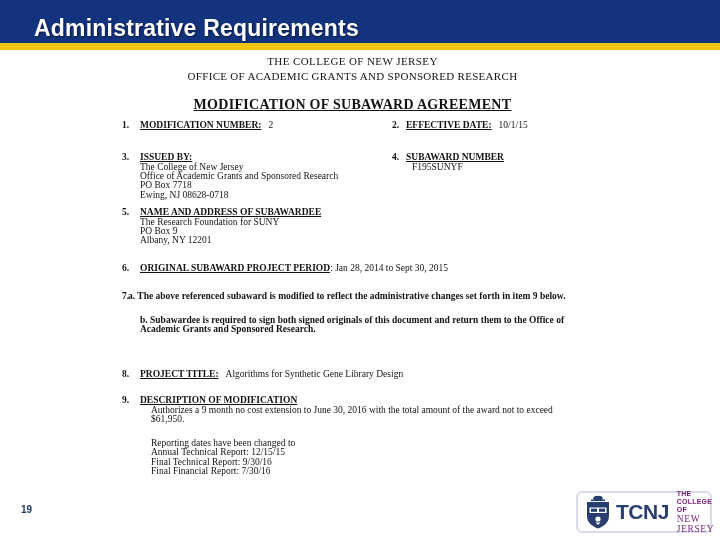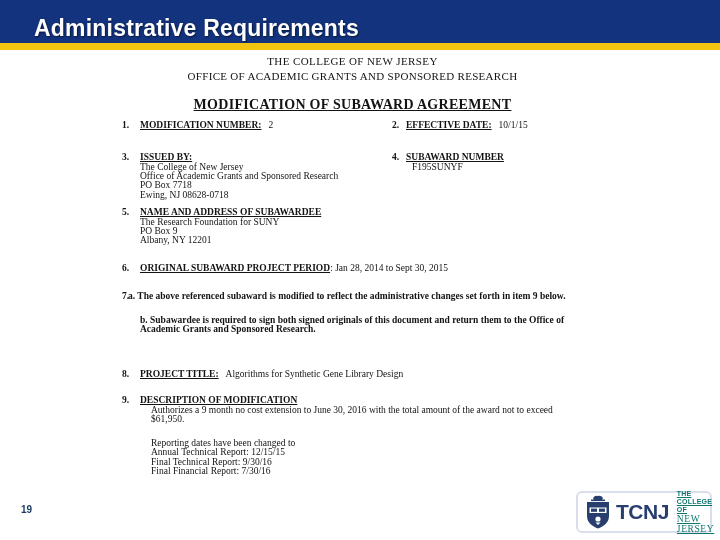--- a/index.html
+++ b/index.html
@@ -52,21 +52,21 @@
     position:absolute;left:576px;top:491px;width:136px;height:42px;
     background:#ffffff;border:2px solid #D9DEEA;border-radius:6px;
     display:flex;align-items:center;box-sizing:border-box;padding-left:5px;
   }
   .logo-shield{flex:0 0 auto;margin-right:3px;display:flex;align-items:center;}
   .logo-abbr{
     font-family:"Liberation Sans","DejaVu Sans",sans-serif;
     font-weight:bold;font-size:21px;color:#273E6E;letter-spacing:-0.5px;margin-right:4px;
   }
   .logo-div{width:1px;height:23px;background:#273E6E;margin-right:4px;}
-  .logo-text{display:flex;flex-direction:column;justify-content:center;color:#0f766e;text-decoration:underline;}
+  .logo-text{display:flex;flex-direction:column;justify-content:center;color:#701a75;}
   .logo-line1{
     font-family:"Liberation Sans","DejaVu Sans",sans-serif;
     font-size:7px;font-weight:bold;letter-spacing:0.2px;line-height:8px;
   }
   .logo-line2{
     font-family:"Liberation Serif","DejaVu Serif",serif;
     font-size:9.5px;letter-spacing:0.6px;line-height:10px;
   }
 </style>
 </head>

